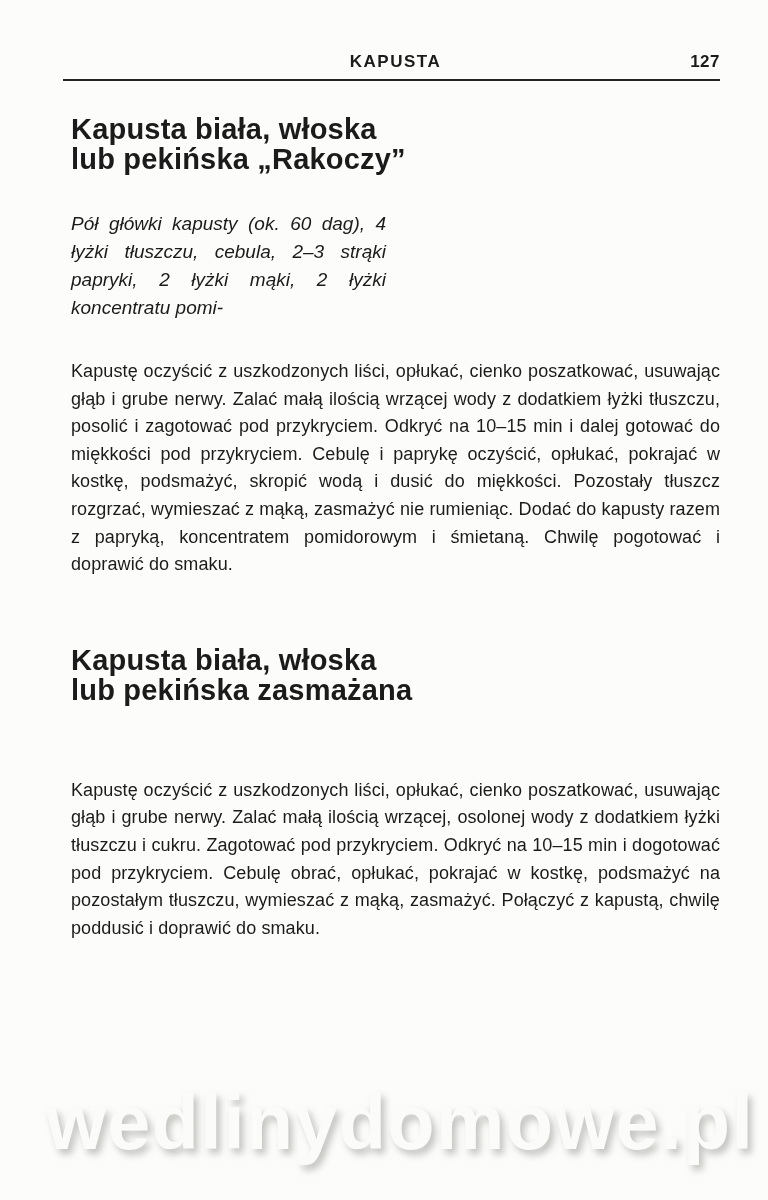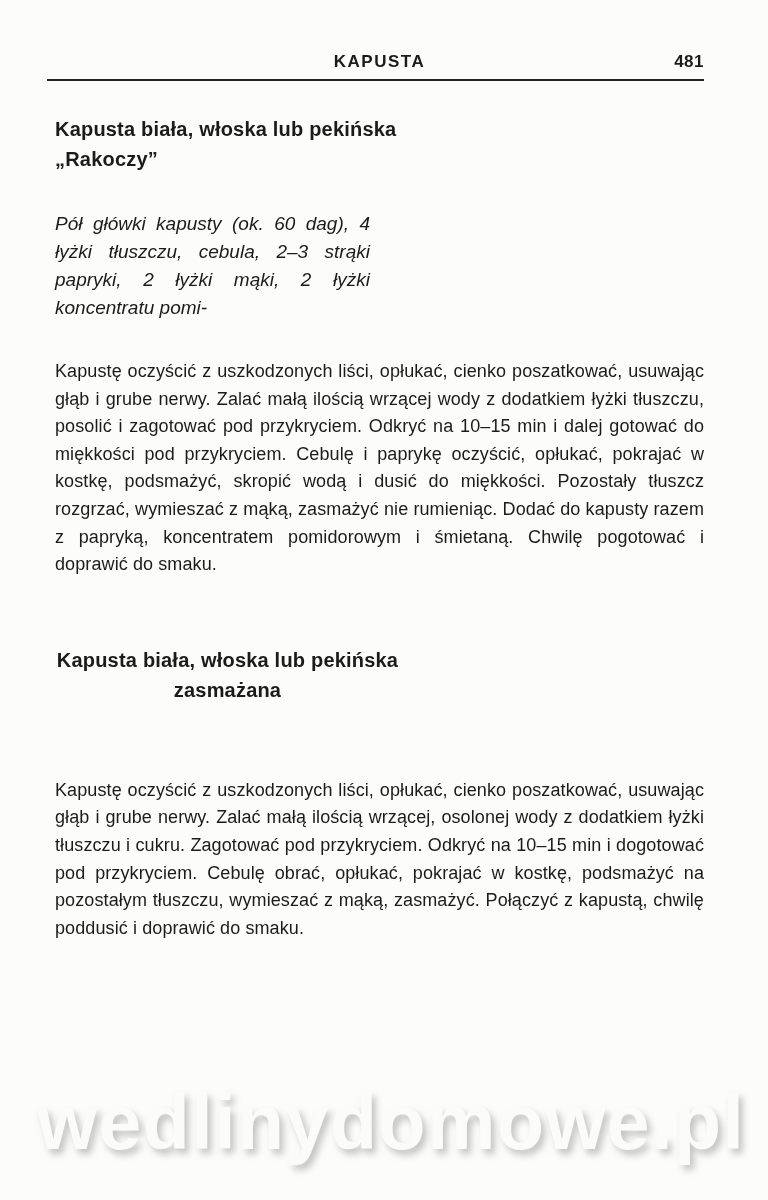--- a/index.html
+++ b/index.html
@@ -12,21 +12,22 @@
     height: 1200px;
     background: #fcfcfa;
     font-family: "Liberation Sans", sans-serif;
     color: #1b1b1b;
     overflow: hidden;
     box-sizing: border-box;
   }
   .content {
     position: relative;
     z-index: 1;
-    padding: 52px 64px 0 55px;
+    padding: 52px 48px 0 55px;
+    margin-left: 16px;
   }
   .page-header {
     display: grid;
     grid-template-columns: 1fr auto 1fr;
     align-items: end;
     font-weight: bold;
     font-size: 17px;
   }
   .header-center {
     justify-self: center;
@@ -35,29 +36,29 @@
   .header-right {
     justify-self: end;
     letter-spacing: 0.5px;
   }
   .rule {
     border: none;
     border-top: 2.5px solid #242424;
     margin: 7px 0 0 -8px;
   }
   .recipe-title {
-    font-size: 20px;
+    font-size: 29px;
     font-weight: bold;
     line-height: 30px;
     max-width: 345px;
     letter-spacing: 0.2px;
     margin: 0;
   }
   .recipe-1 .recipe-title { margin-top: 33px; }
-  .recipe-2 .recipe-title { margin-top: 66px; text-align: center; }
+  .recipe-2 .recipe-title { margin-top: 66px; }
   .ingredients {
     display: flex;
     gap: 50px;
     margin-top: 36px;
     font-style: italic;
     font-size: 19px;
     line-height: 28px;
   }
   .ingredients-column {
     width: 315px;
@@ -66,21 +67,21 @@
   .instructions {
     margin: 36px 0 0 0;
     font-size: 18px;
     line-height: 27.6px;
     text-align: justify;
     letter-spacing: 0.1px;
   }
   .watermark {
     position: absolute;
     z-index: 0;
-    left: 37px;
+    left: 46px;
     top: 1078px;
     font-size: 77px;
     font-weight: bold;
     letter-spacing: 1.5px;
     white-space: nowrap;
     color: #fbfbf9;
     text-shadow: 4px 5px 7px rgba(163, 163, 160, 0.65);
   }
 </style>
 </head>
@@ -88,21 +89,21 @@
 
 <div class="page">
 
   <div class="watermark">wedlinydomowe.pl</div>
 
   <div class="content">
 
     <div class="page-header">
       <span></span>
       <span class="header-center">KAPUSTA</span>
-      <span class="header-right">481</span>
+      <span class="header-right">127</span>
     </div>
 
     <hr class="rule">
 
     <section class="recipe recipe-1">
       <h2 class="recipe-title">Kapusta biała, włoska lub pekińska „Rakoczy”</h2>
 
       <div class="ingredients">
         <div class="ingredients-column">Pół główki kapusty (ok. 60 dag), 4 łyżki tłuszczu, cebula, 2–3 strąki papryki, 2 łyżki mąki, 2 łyżki koncentratu pomi-</div>
       </div>

